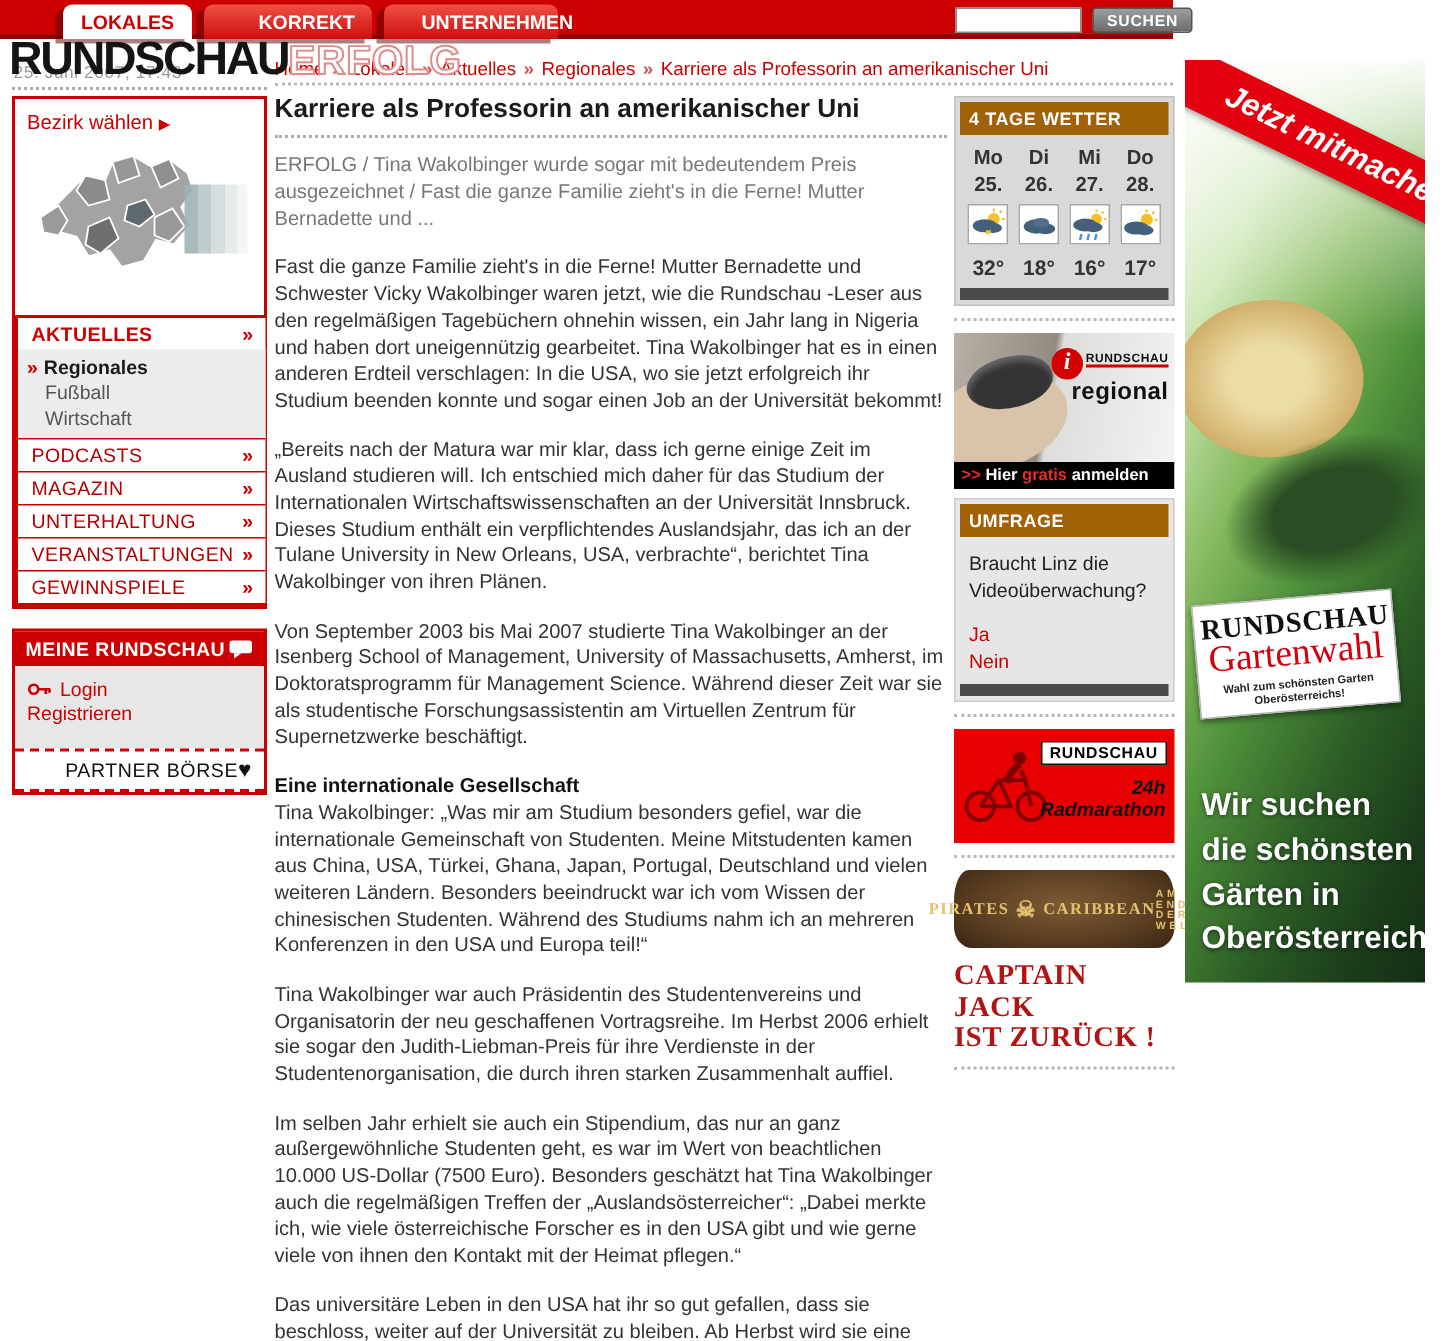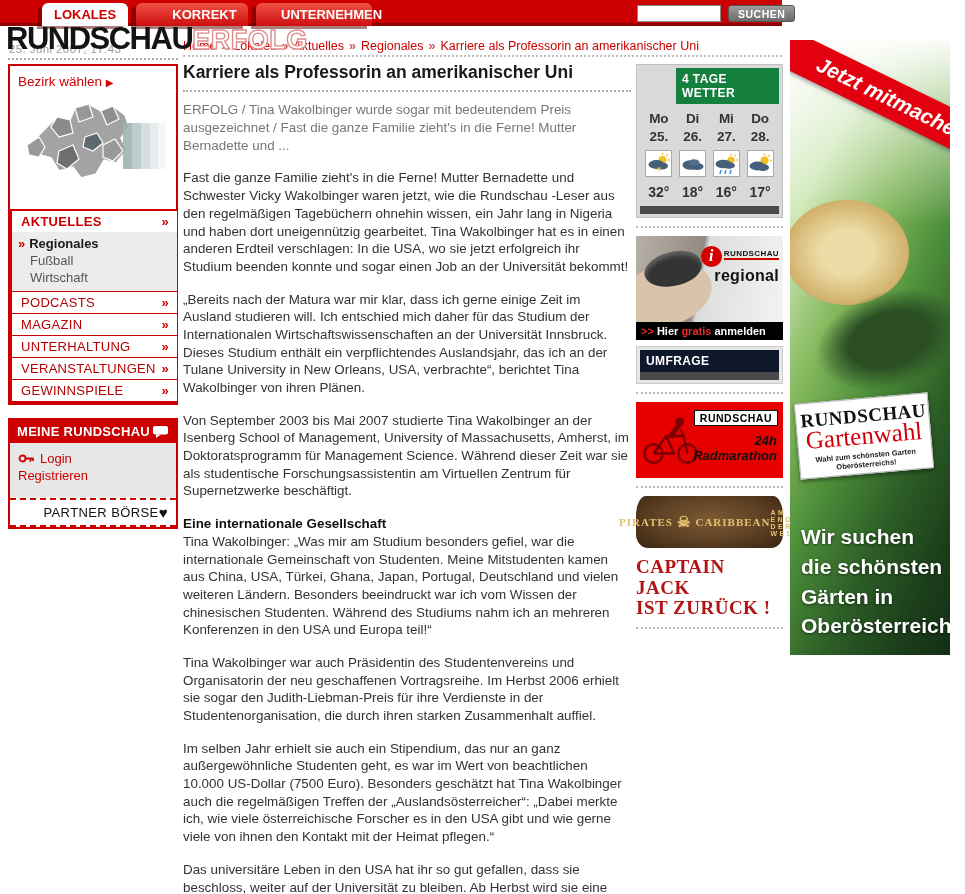--- a/index.html
+++ b/index.html
@@ -54,42 +54,42 @@
   .article { position:absolute; left:183px; top:62px; width:448px; }
   .article h1 { font-size:17.5px; font-weight:bold; color:#1a1a1a; padding-bottom:7px; border-bottom:2px dotted #aaa; }
   .teaser { color:#777; font-size:13.4px; line-height:1.33; margin:9px 0 15px; }
   .article p.body { color:#333; font-size:13.4px; line-height:1.32; margin-bottom:15px; }
   .article h3 { font-size:13.4px; color:#111; line-height:1.32; }
 
   
   .midcol { position:absolute; left:636px; top:64px; width:147px; }
   .dotsep { border-top:2px dotted #b9b9b9; margin:8px 0; }
   .weather { background:#d9d9d9; border:1px solid #c0c0c0; padding:3px; }
-  .weather-header { background:#15803d; color:#fff; font-weight:bold; font-size:12px; letter-spacing:.4px; padding:4px 6px;margin-left:36px; }
+  .weather-header { background:#a16207; color:#fff; font-weight:bold; font-size:12px; letter-spacing:.4px; padding:4px 6px; }
   .weather-grid { display:flex; justify-content:space-between; padding:7px 2px 6px; }
   .wday { width:25%; text-align:center; }
   .wday .d1 { font-weight:bold; font-size:13.5px; color:#333; }
   .wday .d2 { font-weight:bold; font-size:13.5px; color:#333; margin:3px 0 6px; }
   .icon-box { width:27px; height:27px; background:#fff; border:1px solid #a8a8a8; margin:0 auto 7px; display:flex; align-items:center; justify-content:center; }
   .wday .temp { font-weight:bold; font-size:14px; color:#333; }
   .weather-foot { height:8px; background:#4a4a4a; }
 
   .regional-ad { position:relative; height:104px; overflow:hidden; cursor:pointer;
     background:linear-gradient(100deg,#b7b0a7 0%,#938b81 42%,#dddddc 45%,#f4f4f2 100%); }
   .hand { position:absolute; left:-18px; top:28px; width:95px; height:62px; background:#d9c3aa; border-radius:50%; transform:rotate(-18deg); }
   .mouse { position:absolute; left:8px; top:16px; width:58px; height:34px; background:#333; border-radius:48% 52% 45% 55%; transform:rotate(-16deg); box-shadow:inset 0 4px 5px rgba(255,255,255,.25); }
   .regional-logo { position:absolute; right:4px; top:6px; text-align:right; }
   .i-circle { display:inline-block; width:21px; height:21px; border-radius:50%; background:#d40000; color:#fff; font-weight:bold; font-style:italic; font-family:"Liberation Serif",serif; font-size:16px; text-align:center; line-height:20px; vertical-align:-5px; margin-right:2px; }
   .regional-logo .r1 { font-size:8px; font-weight:bold; color:#111; letter-spacing:.4px; display:inline-block; border-bottom:2px solid #c00; }
   .regional-logo .r2 { font-size:16px; font-weight:bold; color:#111; letter-spacing:.3px; }
   .regional-cta { position:absolute; left:0; bottom:0; width:100%; background:#000; padding:3px 5px; font-size:11px; font-weight:bold; color:#fff; }
   .regional-cta .em { color:#e82a2a; }
 
   .umfrage { background:#e6e6e6; border:1px solid #ccc; padding:3px; margin-top:6px; }
-  .umfrage-header { background:#0f172a; color:#fff; font-weight:bold; font-size:12px; letter-spacing:.4px; padding:4px 6px; }
+  .umfrage-header { background:#a16207; color:#fff; font-weight:bold; font-size:12px; letter-spacing:.4px; padding:4px 6px; }
   .umfrage-body { padding:9px 6px 8px; }
   .umfrage-q { font-size:13px; color:#222; line-height:1.4; }
   .umfrage-opt { display:block; color:#cc0000; font-size:13px; text-decoration:none; cursor:pointer; margin-top:3px; }
   .umfrage-opt.first { margin-top:12px; }
   .umfrage-foot { height:8px; background:#4a4a4a; }
 
   .radmarathon { position:relative; height:76px; background:#e60000; cursor:pointer; }
   .rad-logo { position:absolute; right:5px; top:8px; background:#fff; border:1px solid #111; color:#000; font-weight:bold; font-size:10.5px; letter-spacing:.5px; padding:1px 5px; }
   .rad-text { position:absolute; right:6px; top:32px; text-align:right; font-style:italic; font-weight:bold; color:#111; font-size:13px; line-height:1.15; }
 
@@ -331,20 +331,25 @@
       <div class="regional-cta">
         <span class="em">&gt;&gt;</span>
         <span>Hier</span>
         <span class="em">gratis</span>
         <span>anmelden</span>
       </div>
     </div>
 
     <div class="umfrage">
       <div class="umfrage-header">UMFRAGE</div>
+      <div class="umfrage-body">
+        <div class="umfrage-q">Braucht Linz die Videoüberwachung?</div>
+        <a class="umfrage-opt first">Ja</a>
+        <a class="umfrage-opt">Nein</a>
+      </div>
       <div class="umfrage-foot"></div>
     </div>
 
     <div class="dotsep"></div>
 
     <div class="radmarathon">
       <svg width="62" height="58" viewBox="0 0 64 58" style="position:absolute;left:4px;top:8px;">
         <g fill="none" stroke="#7f0000" stroke-width="2.6">
           <circle cx="14" cy="44" r="9.5"></circle>
             <circle cx="49" cy="44" r="9.5"></circle>

